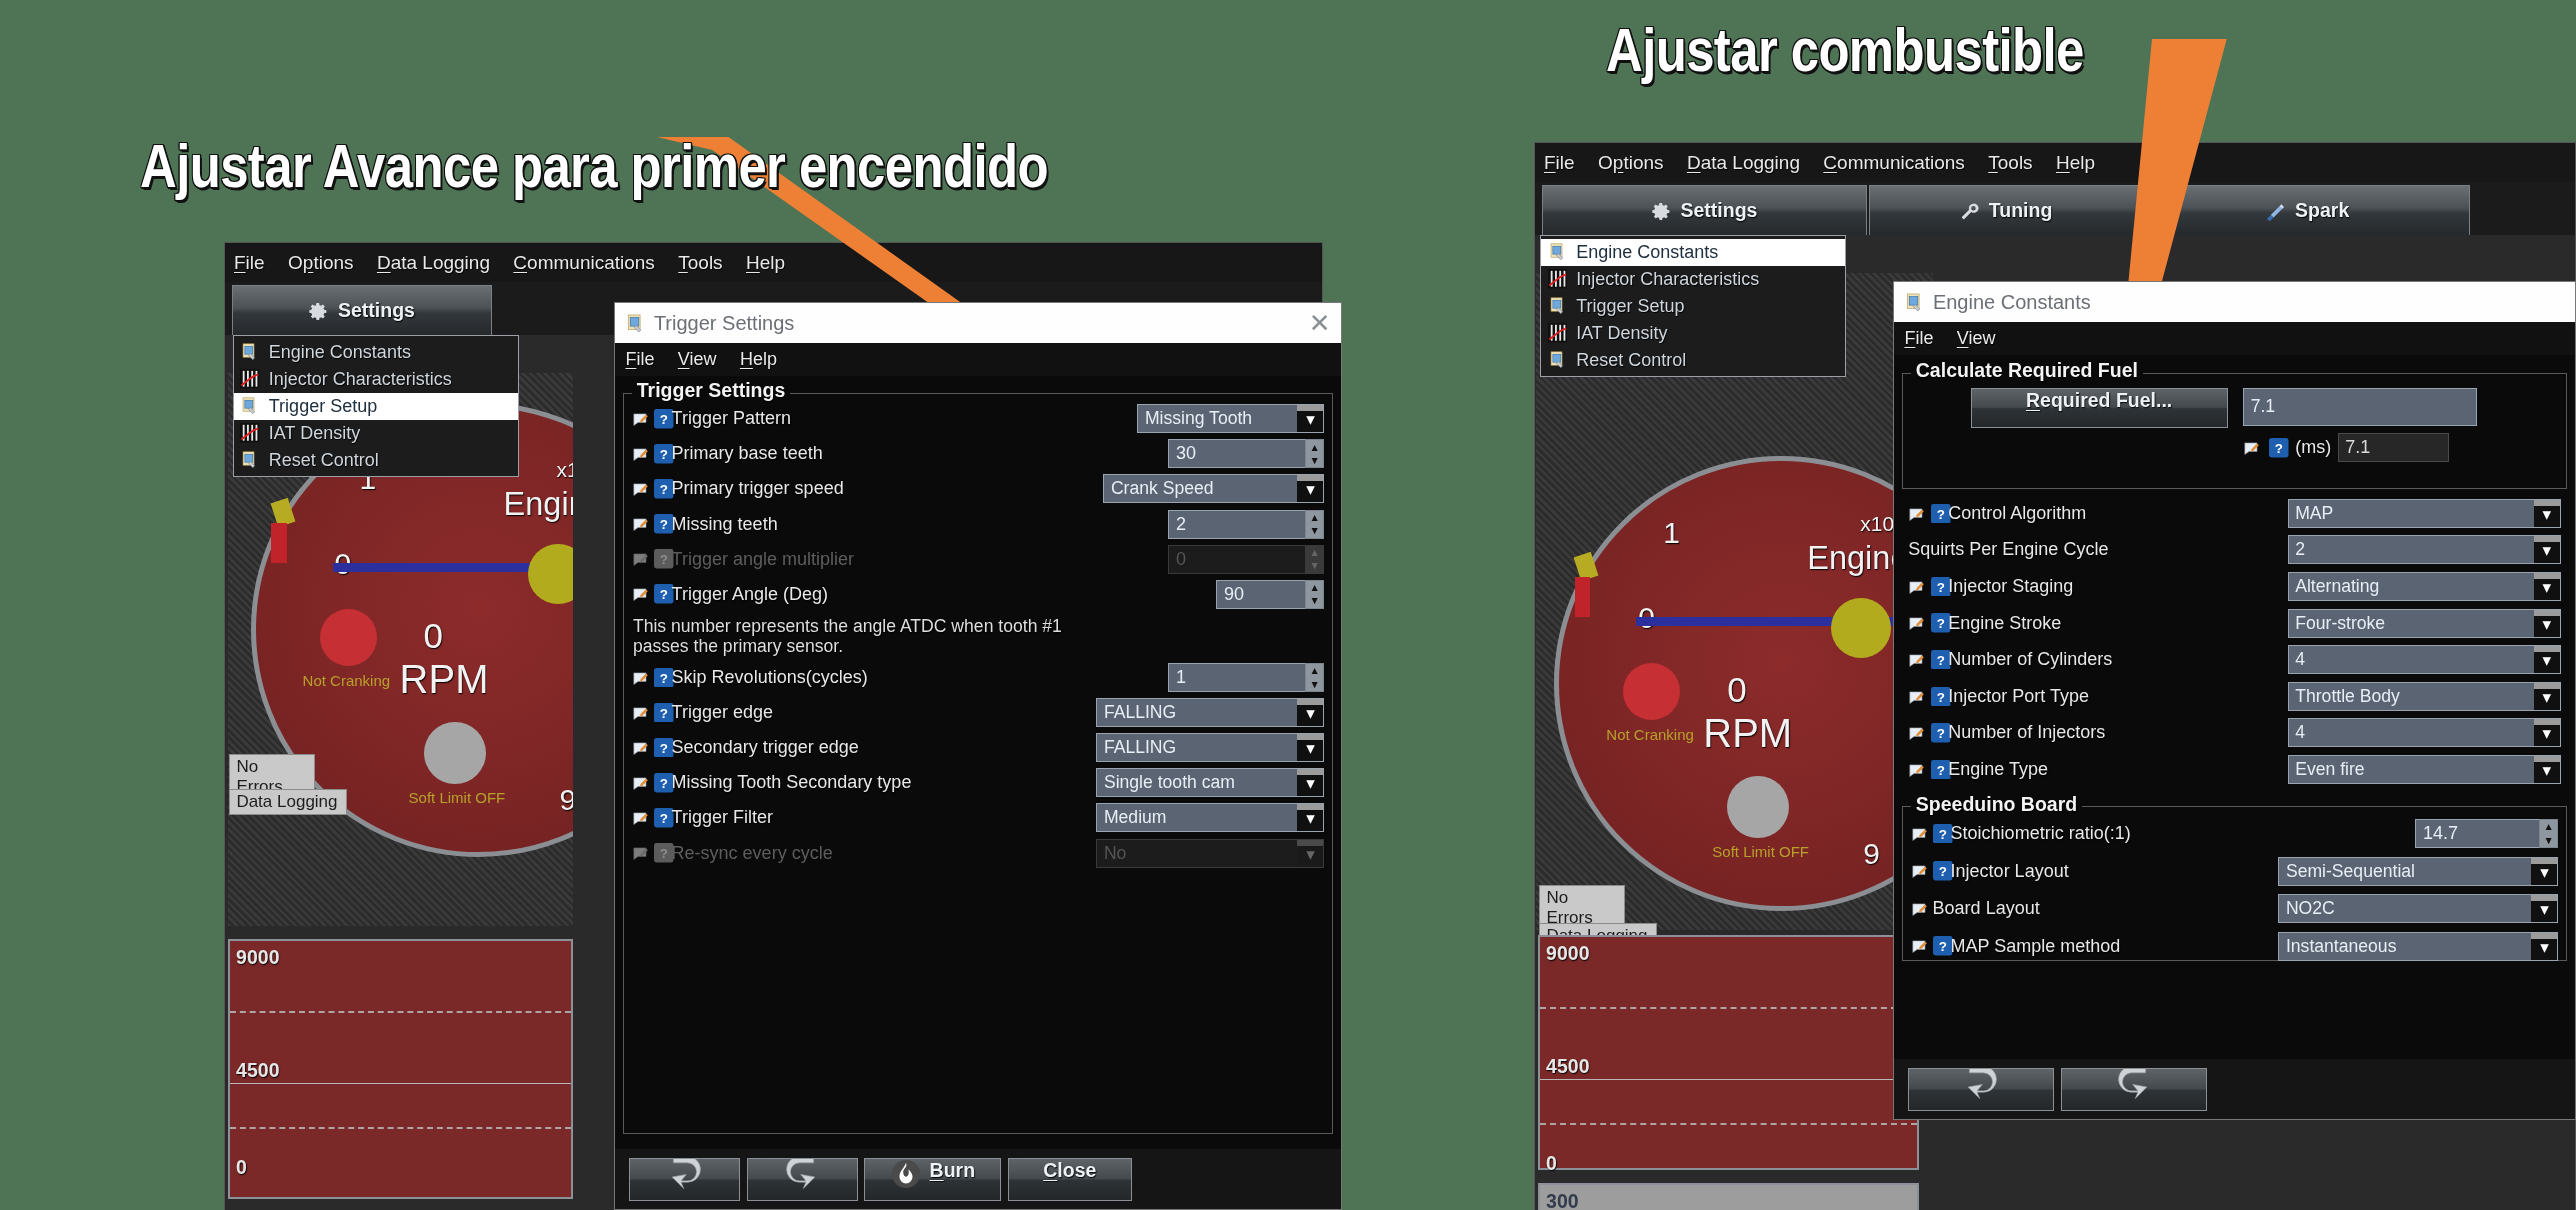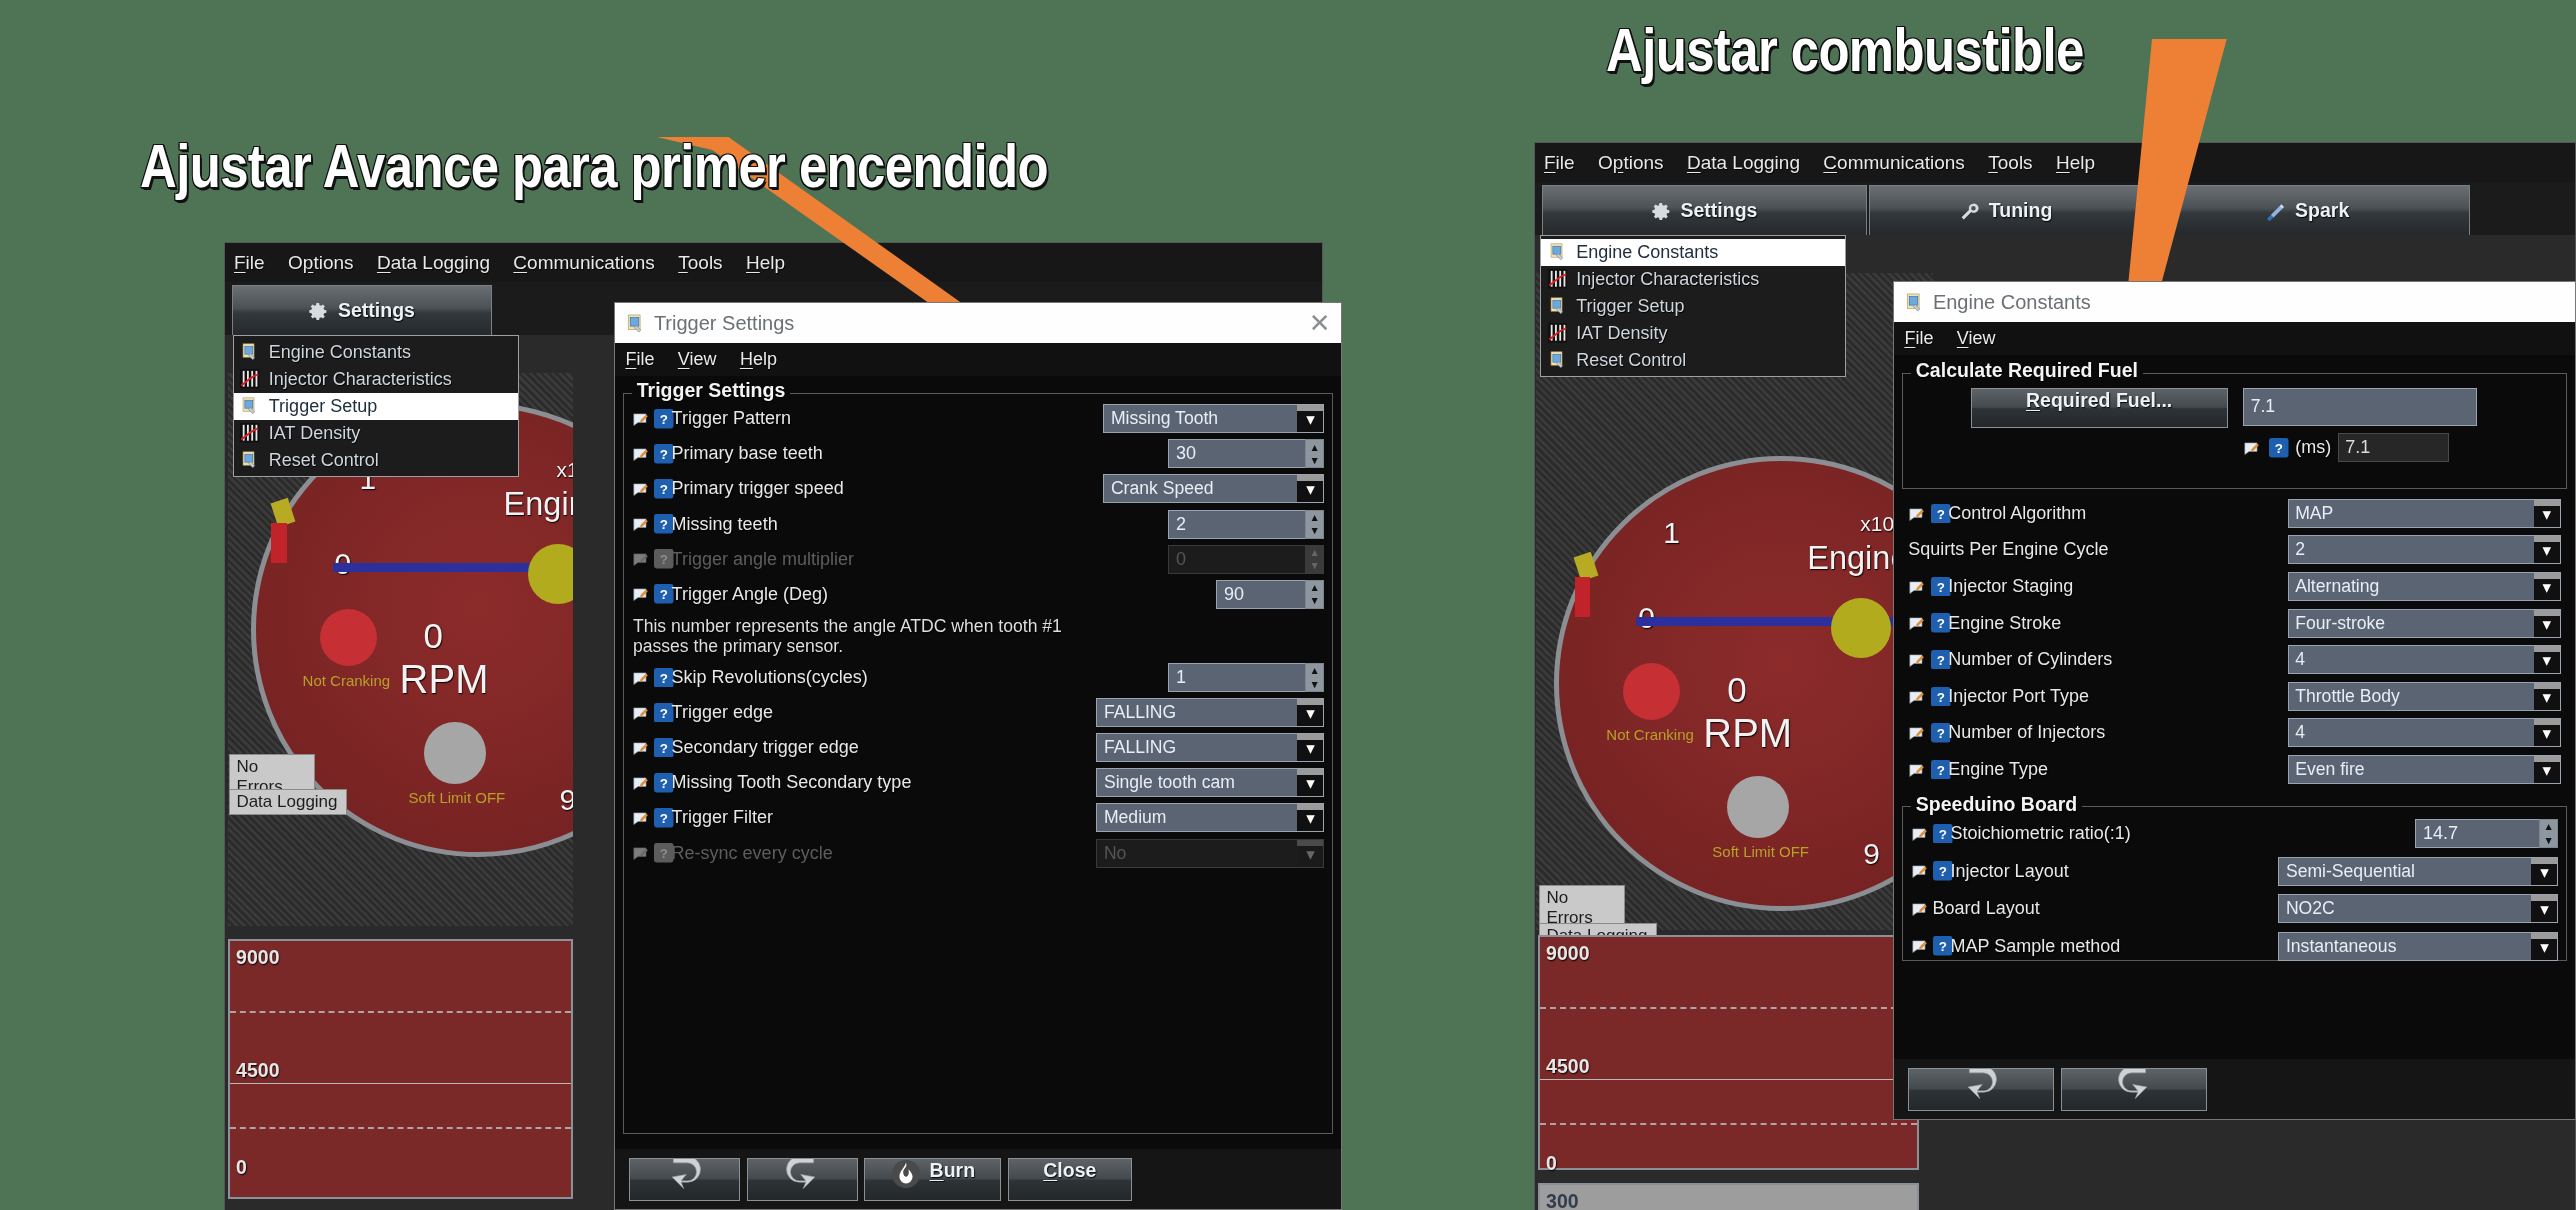--- a/index.html
+++ b/index.html
@@ -366,21 +366,21 @@
                   <path fill="#e8eef6" stroke="#8a9097" d="M3 8h20v14H10l-7 5z"></path>
                   <path fill="#e08e3a" d="M14 18l9-9 3 3-9 9-4 1z"></path>
                 </svg></span>
               <span class="ico">
   <svg viewBox="0 0 32 32" width="19.5" height="19.5">
                   <rect width="32" height="32" rx="4" fill="#1f5fb0"></rect>
                   <text x="16" y="24" font-size="22" text-anchor="middle" fill="#fff" font-family="Liberation Sans, sans-serif" font-weight="bold">?</text>
                 </svg></span>
             </span>
             <span class="lab">Trigger Pattern</span>
-            <div class="combo " style="width:221px;">
+            <div class="combo " style="width:187px;">
             <span class="cv">Missing Tooth</span>
             <span class="carat">▾</span>
           </div>
           </div>
           <div class="row ">
             <span class="icons">
               <span class="ico">
   <svg viewBox="0 0 32 32" width="19.5" height="19.5">
                   <path fill="#e8eef6" stroke="#8a9097" d="M3 8h20v14H10l-7 5z"></path>
                   <path fill="#e08e3a" d="M14 18l9-9 3 3-9 9-4 1z"></path>

